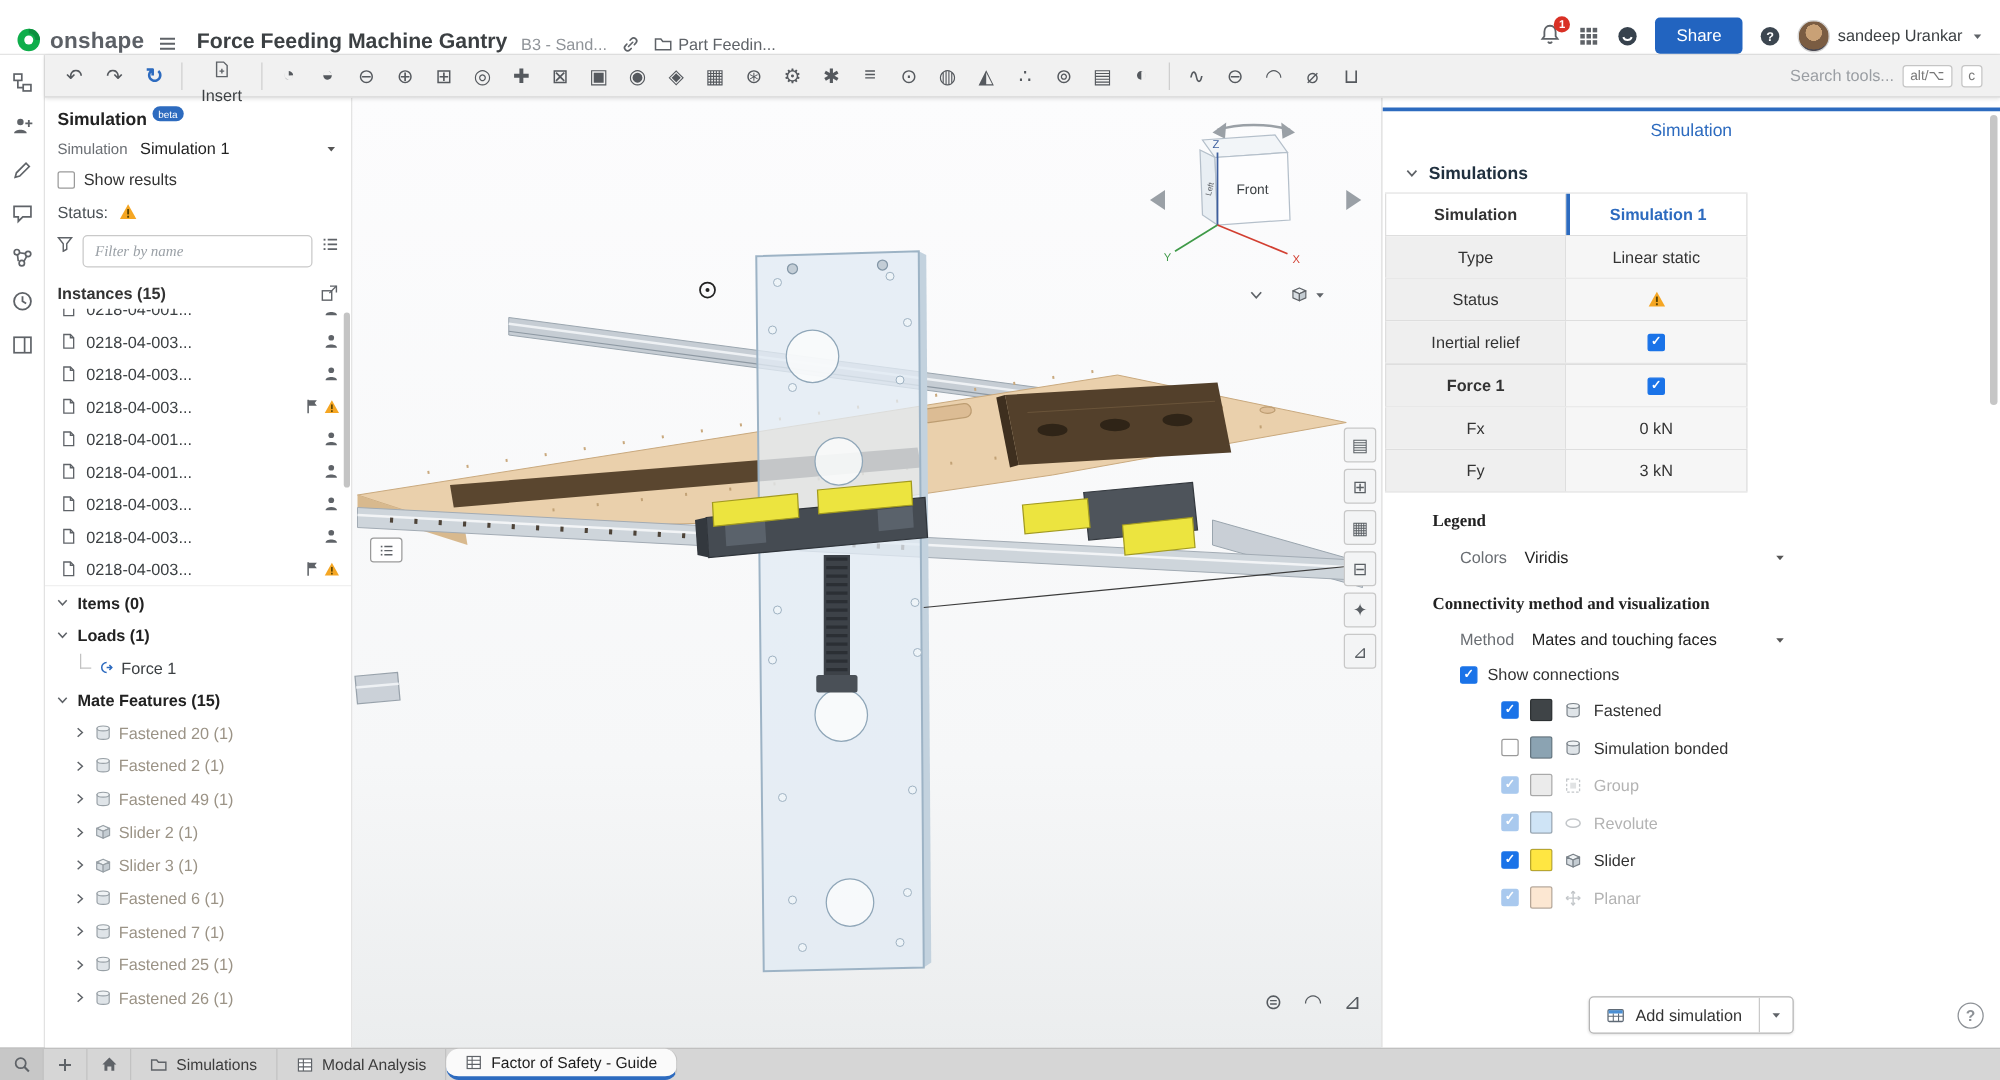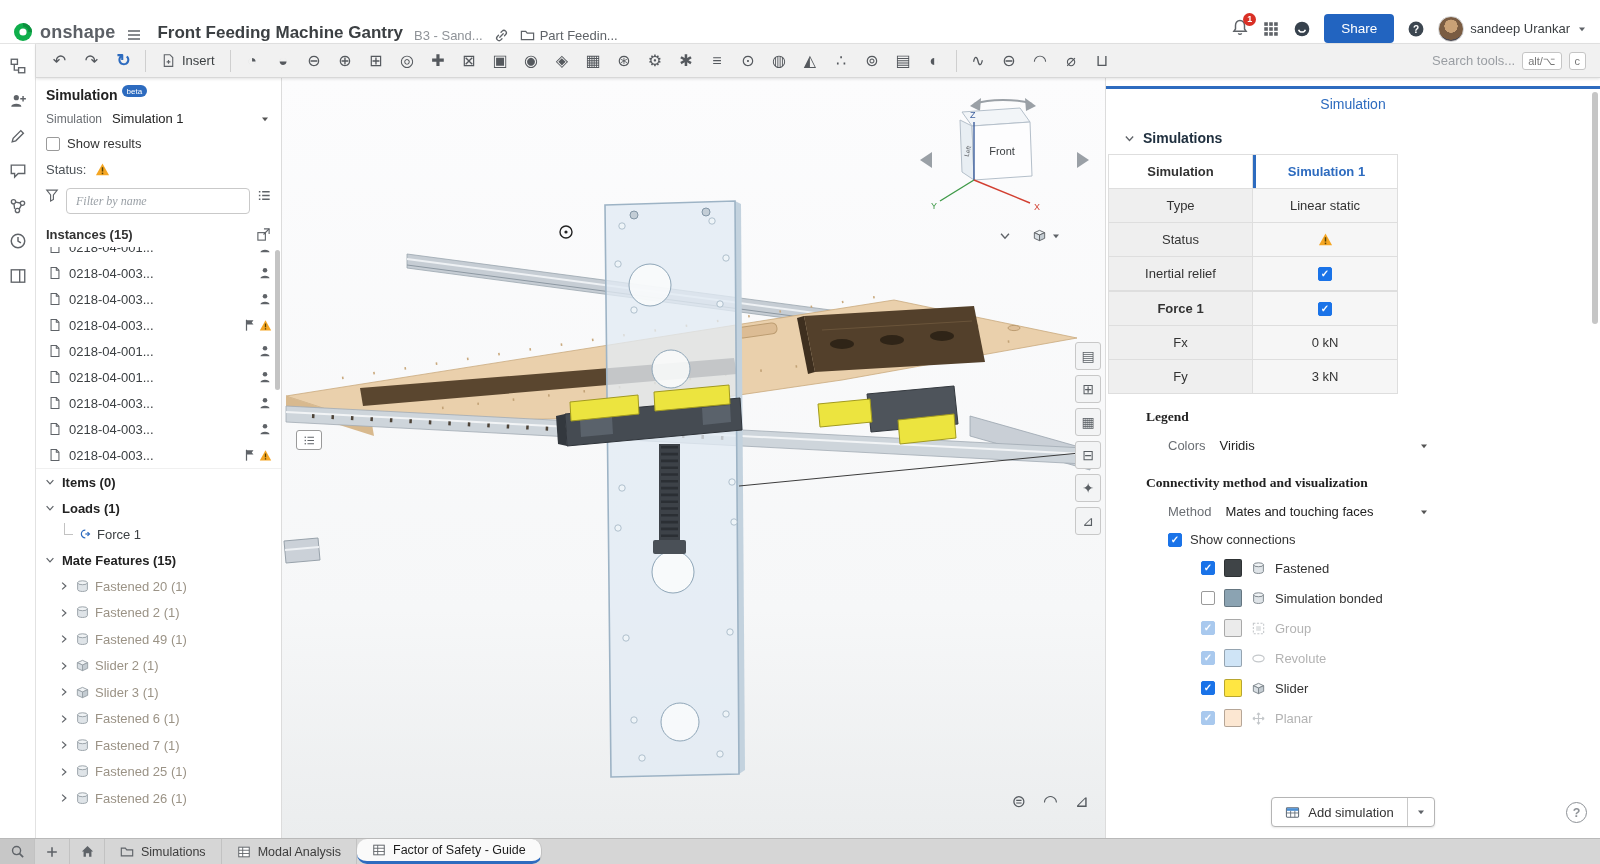--- a/index.html
+++ b/index.html
@@ -32,21 +32,21 @@
   .main { flex:1; display:flex; min-height:0; }
   .strip { width:36px; background:#fff; border-right:1px solid #e2e2e2; display:flex; flex-direction:column; align-items:center; padding-top:8px; gap:8px; flex:none; }
   .strip-btn { width:28px; height:27px; display:flex; align-items:center; justify-content:center; border-radius:4px; color:#4c5257; }
   .rightcol { flex:1; display:flex; flex-direction:column; min-width:0; }
 
   
   .tbar { height:34px; background:#f1f1f1; border-bottom:1px solid #d8d8d8; box-shadow:0 1px 3px rgba(0,0,0,.12); display:flex; align-items:center; padding:0 8px; gap:1px; flex:none; position:relative; z-index:5; }
   .tool { width:31px; height:26px; display:flex; align-items:center; justify-content:center; color:#55595e; font-size:16px; border-radius:3px; }
   .tool.sync { color:#2d6bbf; font-size:17px; font-weight:bold; }
   .tsep { width:1px; height:22px; background:#cfcfcf; margin:0 5px; flex:none; }
-  .insert-btn { display:flex; align-items:center; gap:6px; padding:0 9px; height:26px; color:#3c4043; font-size:13px; border-radius:3px; }
+  .insert-btn { display:flex; align-items:center; gap:6px; padding:0 9px; height:26px; color:#3c4043; font-size:13px; border-radius:3px;flex-direction:column; }
   .tbar-search { margin-left:auto; display:flex; align-items:center; gap:7px; color:#9a9ea3; font-size:13px; padding-right:6px; }
   kbd { border:1px solid #c5c5c5; background:#fff; border-radius:3px; padding:0 5px; height:18px; line-height:17px; font-size:11px; color:#777; font-family:inherit; }
 
   
   .body { flex:1; display:flex; min-height:0; }
 
   
   .lpanel { width:246px; background:#fff; border-right:1px solid #dcdcdc; flex:none; display:flex; flex-direction:column; overflow:hidden; position:relative; }
   .lp-title { display:flex; align-items:flex-start; gap:4px; padding:9px 10px 3px; }
   .lp-title .t { font-size:14px; font-weight:bold; color:#222; }
@@ -319,21 +319,21 @@
       <svg width="22" height="22" viewBox="0 0 22 22">
           <circle cx="11" cy="11" r="9" fill="#0fae4b"></circle>
           <circle cx="11" cy="11" r="3.6" fill="#fff"></circle>
           <path d="M11 2a9 9 0 0 1 9 9h-3.6A5.4 5.4 0 0 0 11 5.6z" fill="#0c8f3e"></path>
         </svg>
       <span class="logo-text">onshape</span>
     </div>
     <svg class="ic">
         <use href="#sym-hamburger"></use>
       </svg>
-    <span class="doc-title">Front Feeding Machine Gantry</span>
+    <span class="doc-title">Force Feeding Machine Gantry</span>
     <span class="version">B3 - Sand...</span>
     <svg class="ic ic15">
         <use href="#sym-link"></use>
       </svg>
     <span class="folder-crumb">
       <svg class="ic ic15">
           <use href="#sym-folder"></use>
         </svg>
       <span>Part Feedin...</span>
     </span>

